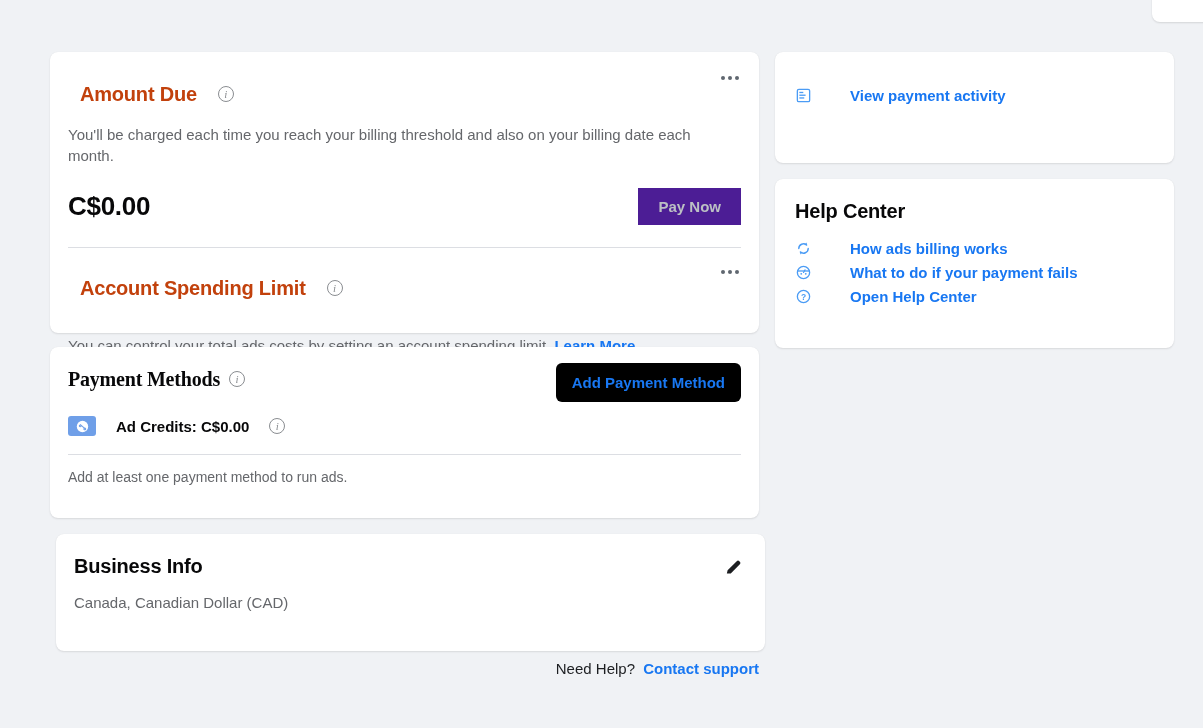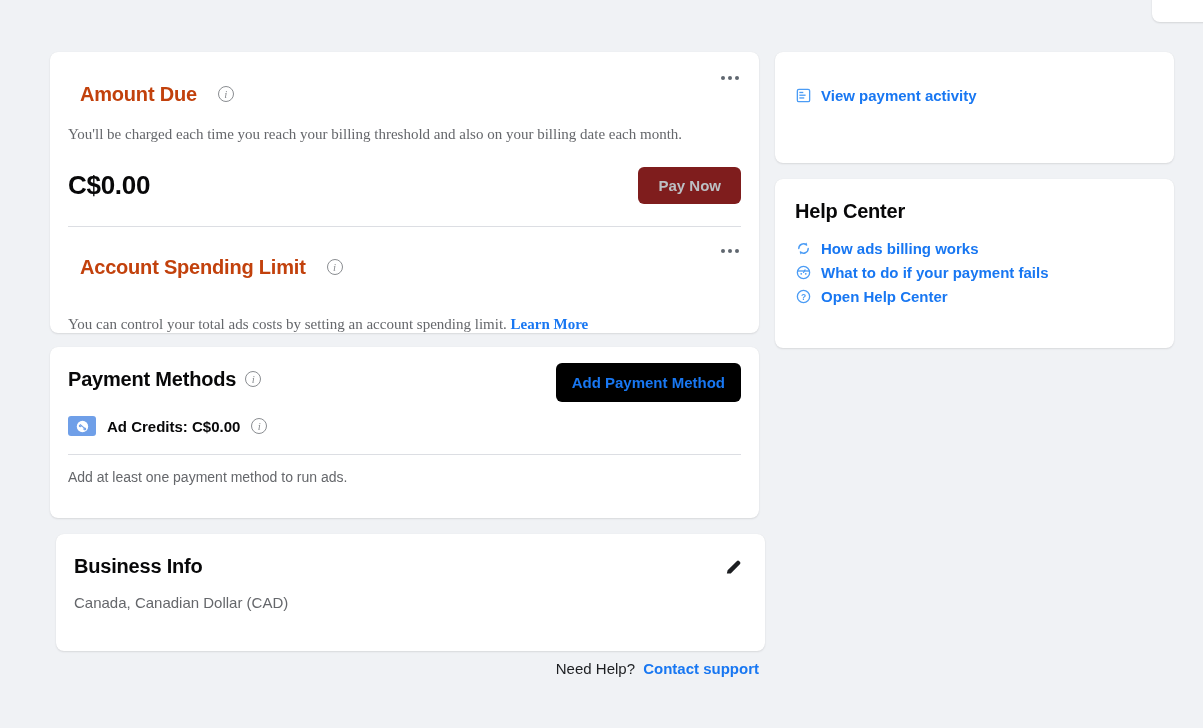--- a/index.html
+++ b/index.html
@@ -75,35 +75,35 @@
     letter-spacing: -0.2px;
     line-height: 24px;
   }
 
   .desc {
     margin: 6px 0 0 0;
     font-size: 15px;
     line-height: 21px;
     color: #65676b;
     max-width: 672px;
-    font-family: Liberation Serif, serif;
   }
 
   .big-amount {
     font-size: 26px;
     font-weight: bold;
     color: #080809;
     letter-spacing: -0.3px;
   }
 
   .link {
     color: #1877f2;
     font-weight: bold;
     text-decoration: none;
     cursor: pointer;
+    margin-left: 29px;
   }
   .link-inline {
     color: #1877f2;
     font-weight: bold;
     text-decoration: none;
     cursor: pointer;
     font-size: 15px;
   }
 
   
@@ -139,24 +139,24 @@
     display: block;
   }
 
   .divider {
     height: 1px;
     background: #dcdee3;
     margin: 0;
   }
 
   .btn-disabled {
-    background: #7f1d1d;
+    background: #4c1d95;
     color: #bcc0c4;
     border: none;
-    border-radius: 6px;
+    border-radius: 0;
     font-size: 15px;
     font-weight: bold;
     padding: 10px 20px;
     font-family: "Liberation Sans", sans-serif;
     cursor: default;
   }
 
   .btn-secondary {
     background: #000000;
     color: #1877f2;
@@ -266,28 +266,28 @@
       <p class="desc" style="margin-top:23px;">
         <span>You can control your total ads costs by setting an account spending limit.</span>
         <a class="link-inline">Learn More</a>
       </p>
     </div>
   </div>
 
   <div class="card" id="card-payment-methods">
     <div class="pad" style="padding-top:20px;">
       <div class="row-between">
-        <div class="row" style="gap:9px;">
+        <div class="row" style="gap:9px;font-family:Liberation Serif, serif;">
           <h2 class="card-title">Payment Methods</h2>
           <span class="info-icon"></span>
         </div>
         <button class="btn-secondary" style="margin-top:-4px;">Add Payment Method</button>
       </div>
 
-      <div class="row" style="gap:11px; margin-top:14px;">
+      <div class="row" style="gap:20px; margin-top:14px;">
         <span class="credit-badge">
           <svg width="13" height="13" viewBox="0 0 16 16" aria-hidden="true">
             <circle cx="8" cy="8" r="7" fill="#ffffff"></circle>
             <path d="M5 5.4 L11 10.6 M5.2 6.1 a1.1 1.1 0 1 0 0.01 0 M10.8 9.9 a1.1 1.1 0 1 0 0.01 0" stroke="#6f9fe8" stroke-width="1.3" fill="none"></path>
           </svg>
         </span>
         <span class="credit-label">Ad Credits: C$0.00</span>
         <span class="info-icon"></span>
       </div>
     </div>

